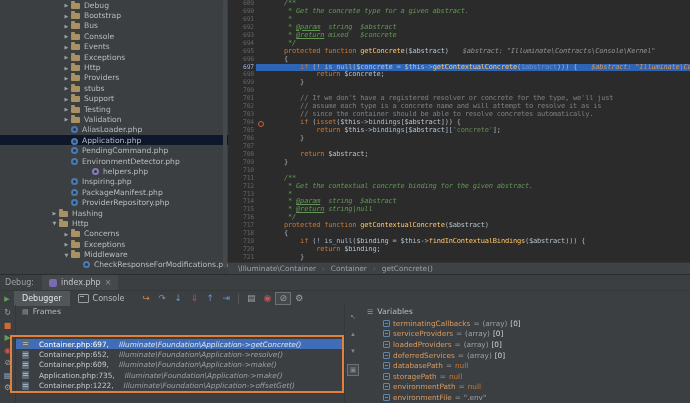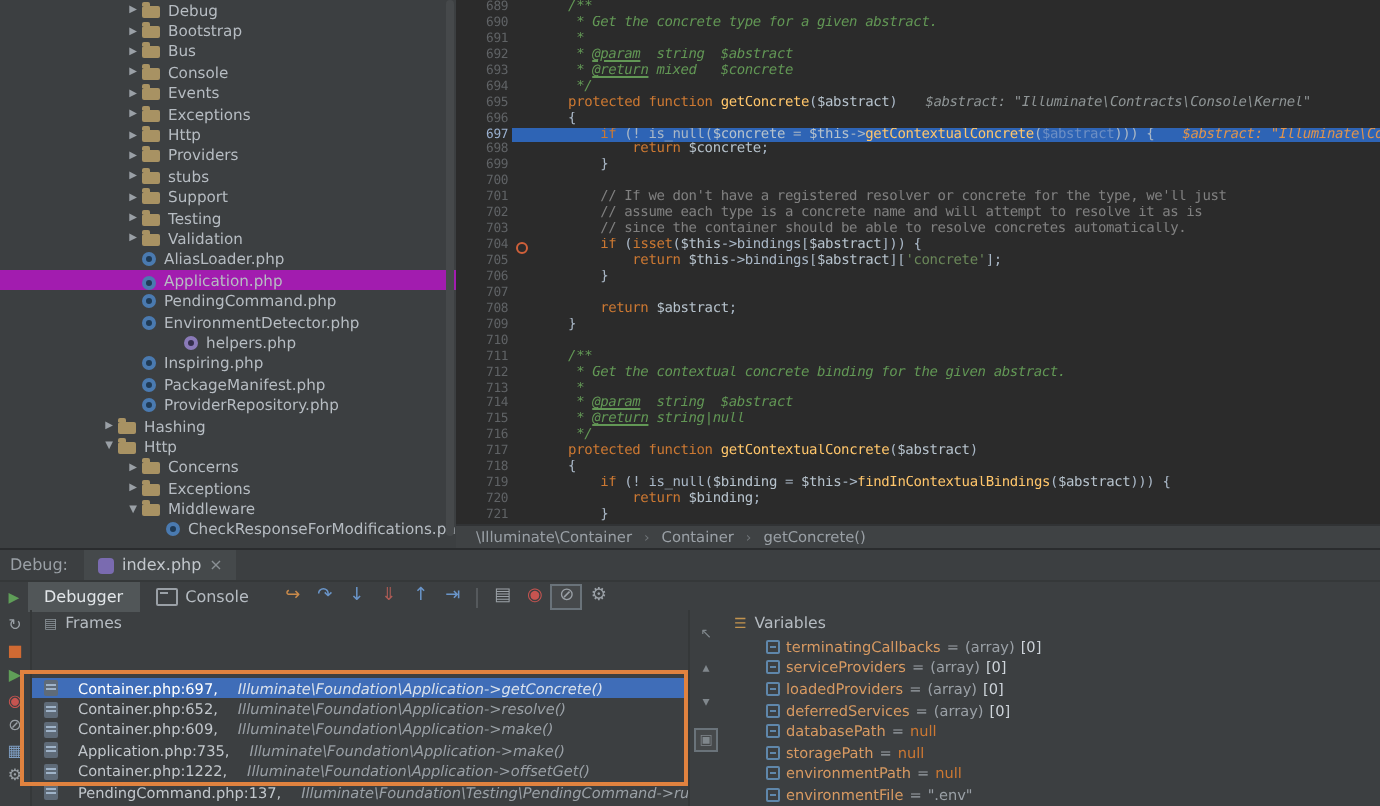--- a/index.html
+++ b/index.html
@@ -4,21 +4,21 @@
 <style>
   html,body{margin:0;padding:0;background:#2b2b2b;}
   .app{position:relative;width:690px;height:403px;background:#3c3f41;overflow:hidden;
        font-family:"DejaVu Sans",sans-serif;-webkit-font-smoothing:antialiased;}
 
   
   .tree{position:absolute;left:0;top:0;width:228px;height:274px;background:#3c3f41;
         overflow:hidden;border-right:1px solid #313335;}
   .tree-scroll{position:absolute;right:1px;top:0;width:4px;height:268px;background:#46494b;border-radius:2px;}
   .tree-row{height:10.4px;display:flex;align-items:center;font-size:7.6px;color:#b6bcc2;white-space:nowrap;}
-  .tree-row.selected{background:#a21caf;align-items:flex-end;}
+  .tree-row.selected{background:#0f172a;align-items:flex-end;}
   .tr-arrow{width:9px;flex:none;font-size:5px;color:#9aa0a6;text-align:center;line-height:10px;}
   .fold{width:9px;height:6px;background:#a89263;border-radius:1px;position:relative;flex:none;margin-right:4px;margin-top:1px;}
   .fold::before{content:"";position:absolute;top:-2px;left:0;width:4px;height:2px;background:#a89263;border-radius:1px 1px 0 0;}
   .ring{width:7px;height:7px;border-radius:50%;border:2px solid #4a7ab0;box-sizing:border-box;flex:none;margin-right:4px;background:#1f3a55;}
   .ring.alt{border-color:#8a7ab8;background:#352f4d;}
 
   
   .editor{position:absolute;left:228px;top:0;width:462px;height:262px;background:#2b2b2b;overflow:hidden;}
   .eline{display:flex;height:7.95px;line-height:7.95px;font-family:"DejaVu Sans Mono",monospace;
          font-size:7px;letter-spacing:-0.2px;white-space:pre;}
@@ -353,25 +353,20 @@
             <div class="frame-row">
               <span class="ficon"></span>
               <span class="floc">Application.php:735,</span>
               <span class="finfo">Illuminate\Foundation\Application-&gt;make()</span>
             </div>
             <div class="frame-row">
               <span class="ficon"></span>
               <span class="floc">Container.php:1222,</span>
               <span class="finfo">Illuminate\Foundation\Application-&gt;offsetGet()</span>
             </div>
-            <div class="frame-row">
-              <span class="ficon"></span>
-              <span class="floc">PendingCommand.php:137,</span>
-              <span class="finfo">Illuminate\Foundation\Testing\PendingCommand-&gt;run()</span>
-            </div>
           </div>
       </div>
       <div class="orange-box"></div>
 
       <div class="vdivider"></div>
       <div class="varstrip" id="varstrip">
           <span class="vsi">↖</span>
           <span class="vsi">▴</span>
           <span class="vsi">▾</span>
           <span class="vsi boxed">▣</span>

